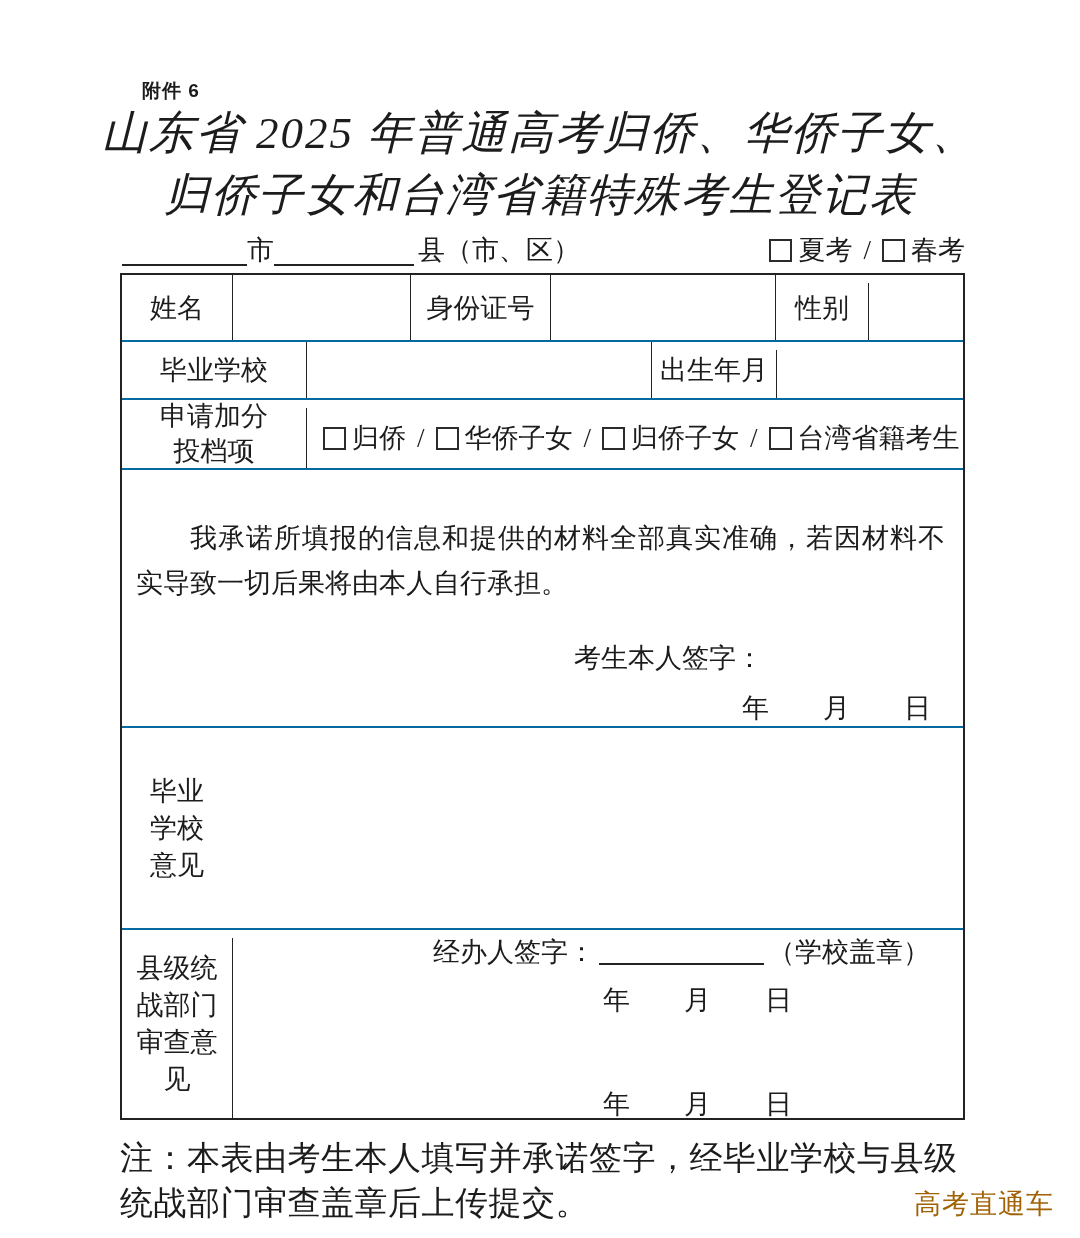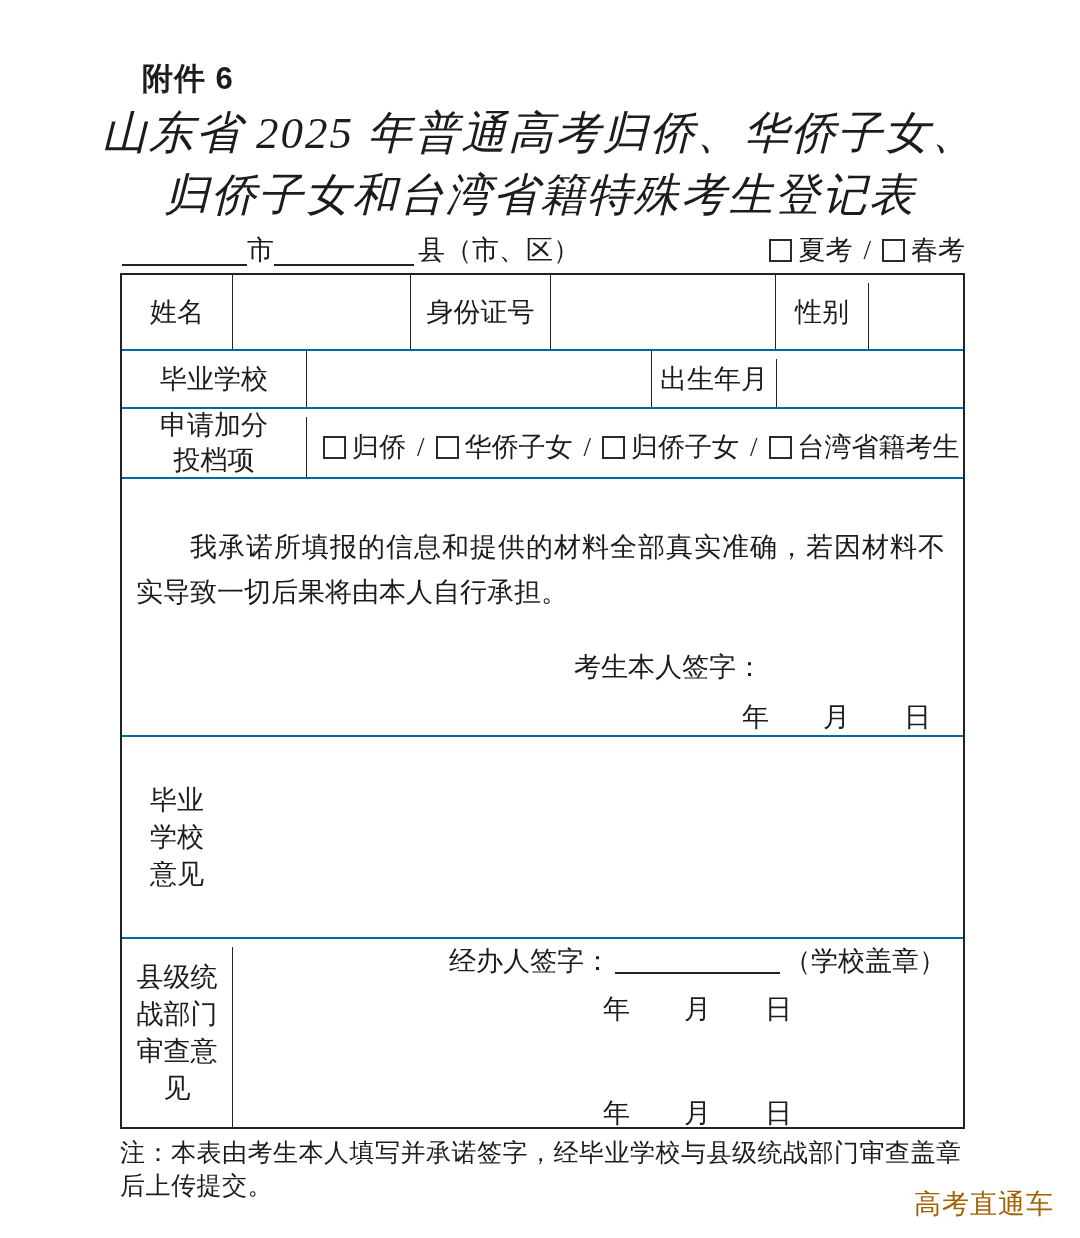--- a/index.html
+++ b/index.html
@@ -7,23 +7,23 @@
     width: 1080px; height: 1238px;
     background: #ffffff;
     font-family: "Liberation Serif", "DejaVu Serif", serif;
     color: #1c1c1c;
     position: relative;
     overflow: hidden;
   }
   .page { position: absolute; inset: 0; }
 
   .attachment {
-    position: absolute; left: 142px; top: 58px;
+    position: absolute; left: 142px; top: 78px;
     font-family: "Liberation Sans", "DejaVu Sans", sans-serif;
-    font-weight: bold; font-size: 31px; letter-spacing: 1px;
+    font-weight: bold; font-size: 19px; letter-spacing: 1px;
   }
 
   .title {
     position: absolute; left: 0; top: 102px; width: 1080px;
     text-align: center;
     font-style: italic; font-weight: 500;
     font-size: 45px; line-height: 62px; letter-spacing: 2px;
   }
 
   .header-line {
@@ -51,21 +51,21 @@
   }
   .trow { display: flex; align-items: stretch; }
   .trow + .trow { border-top: 2px solid #0369a1; }
   .cell {
     display: flex; align-items: center; justify-content: center;
     box-sizing: border-box; min-width: 0;
   }
   .cell + .cell { border-left: 1px solid #222; }
   .grow { flex: 1; margin-top: 8px; }
 
-  .r1 { height: 74px; }
+  .r1 { height: 65px; }
   .r2 { height: 56px; }
   .r3 { height: 68px; }
   .r-promise  { height: 256px; }
   .r-school   { height: 200px; align-items: center; }
   .r-county   { height: 188px; }
 
   .w-name-l { width: 110px; }  .w-name-v { width: 178px; }
   .w-id-l   { width: 140px; }  .w-id-v   { width: 225px; }
   .w-sex-l  { width: 93px; }
   .w-school-l { width: 184px; } .w-school-v { width: 345px; }
@@ -82,31 +82,31 @@
   .promise-cell { position: relative; display: block; }
   .promise-text {
     margin: 38px 18px 0 14px; text-indent: 2em;
     font-size: 27px; line-height: 45px; text-align: justify;
   }
   .promise-sign { position: absolute; left: 452px; top: 162px; }
   .promise-date { position: absolute; left: 620px; top: 212px; }
 
   .op-cell { position: relative; display: block; }
   .sign-row { position: absolute; white-space: nowrap; }
-  .school-sign { left: 216px; top: 102px; }
+  .school-sign { left: 200px; top: 102px; }
   .school-date { position: absolute; left: 370px; top: 150px; }
   .county-sign { left: 194px; top: 96px; }
   .county-date { position: absolute; left: 370px; top: 148px; }
   .blank-sign { width: 165px; margin: 0 4px; vertical-align: -4px; }
 
   .ws-pre { white-space: pre; }
 
   .note {
     position: absolute; left: 120px; top: 1136px; width: 860px;
-    font-size: 25px; letter-spacing: 0.5px;
+    font-size: 33px; letter-spacing: 0.5px;
   }
 
   .watermark {
     position: absolute; right: 26px; top: 1186px;
     font-family: "Liberation Sans", "DejaVu Sans", sans-serif;
     font-size: 27px; color: #a16207; letter-spacing: 1px;
   }
 </style>
 </head>
 <body>

